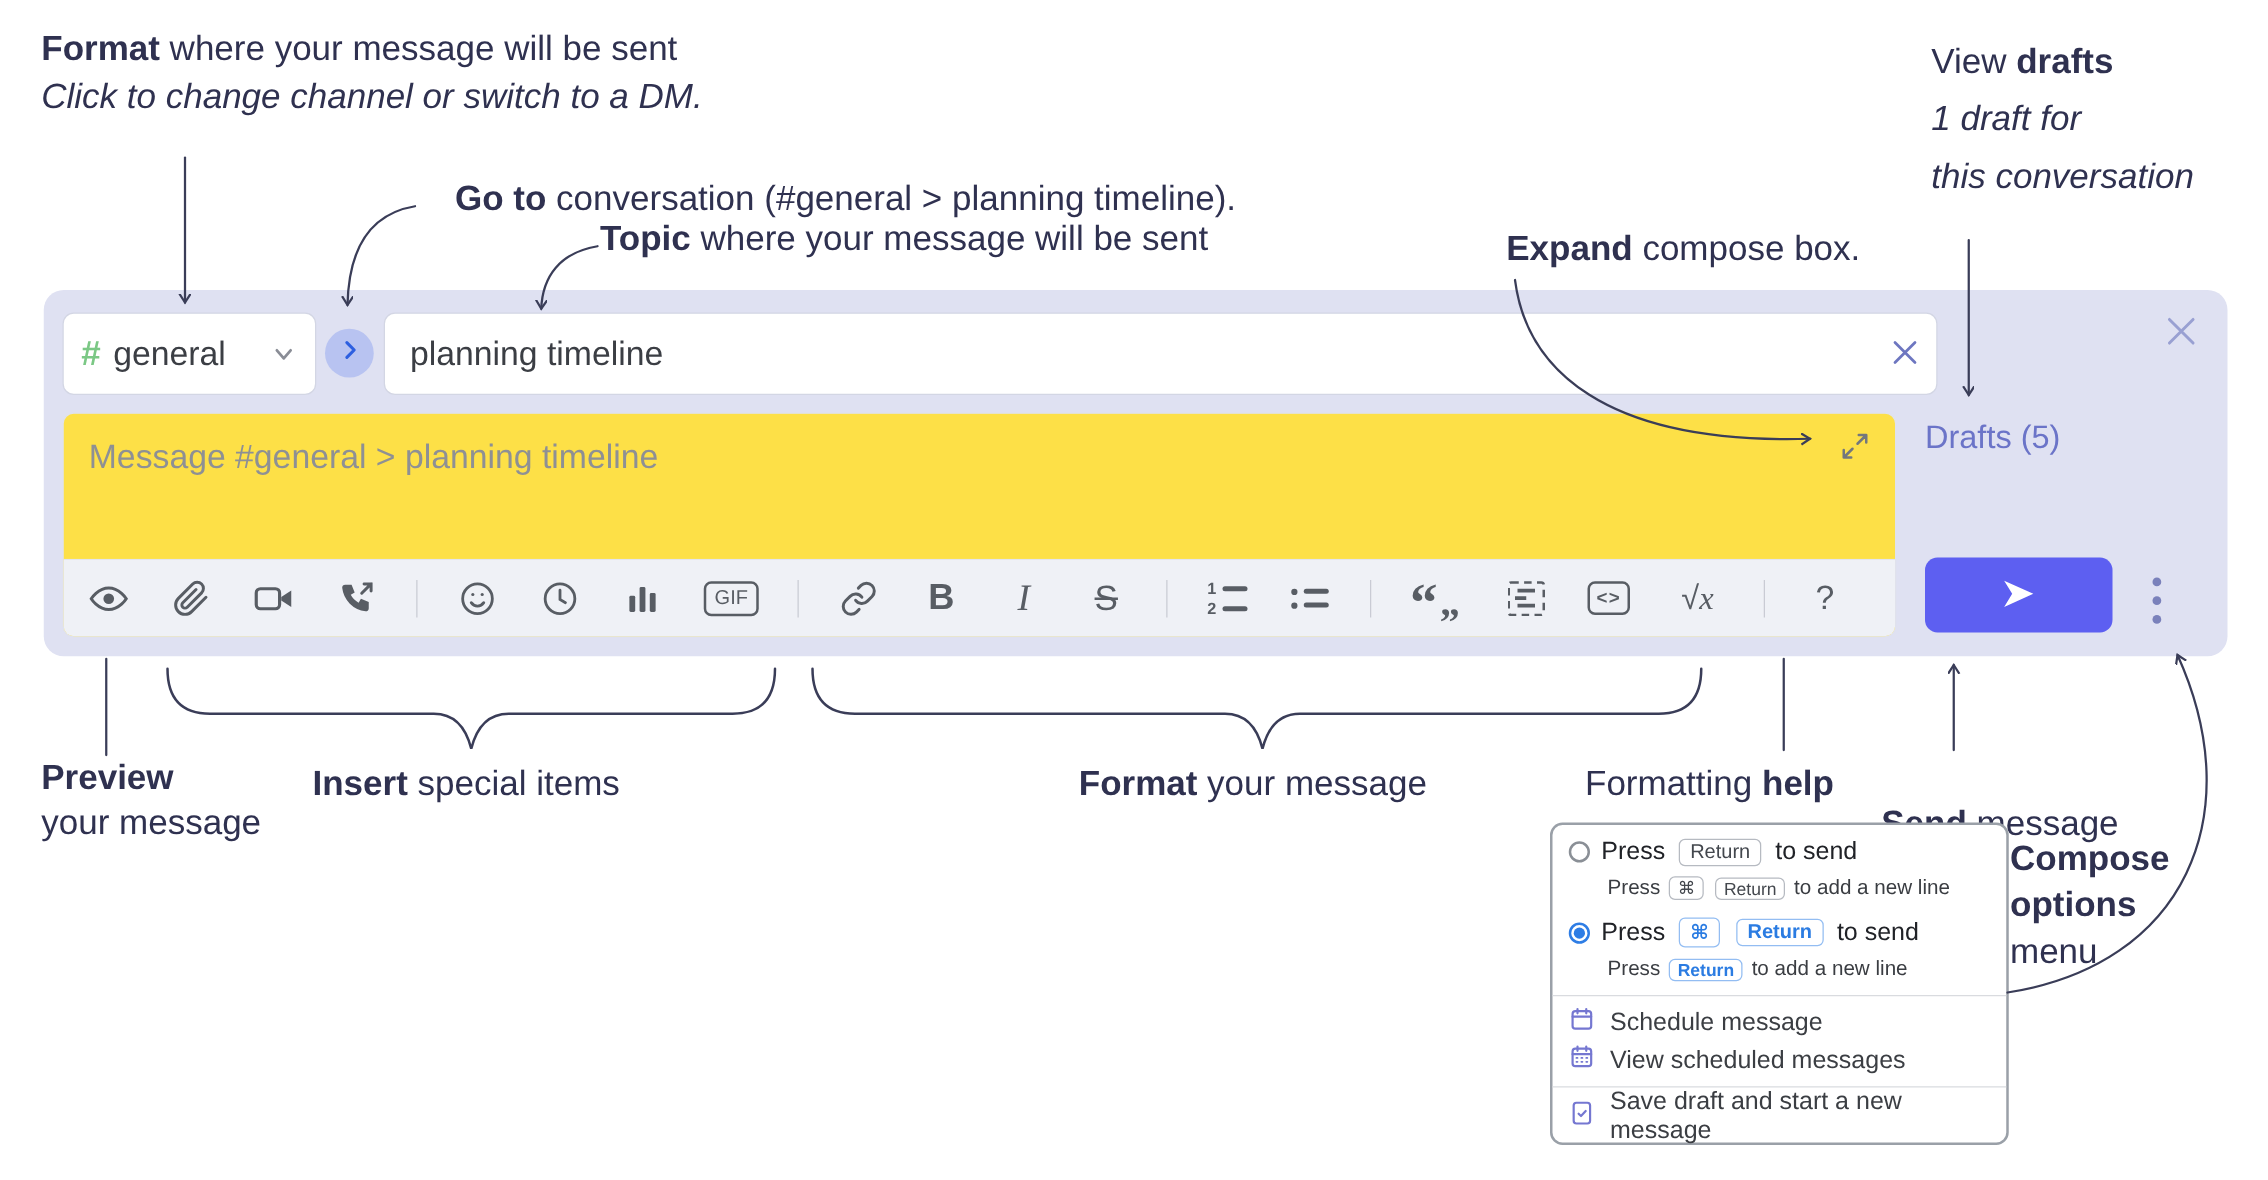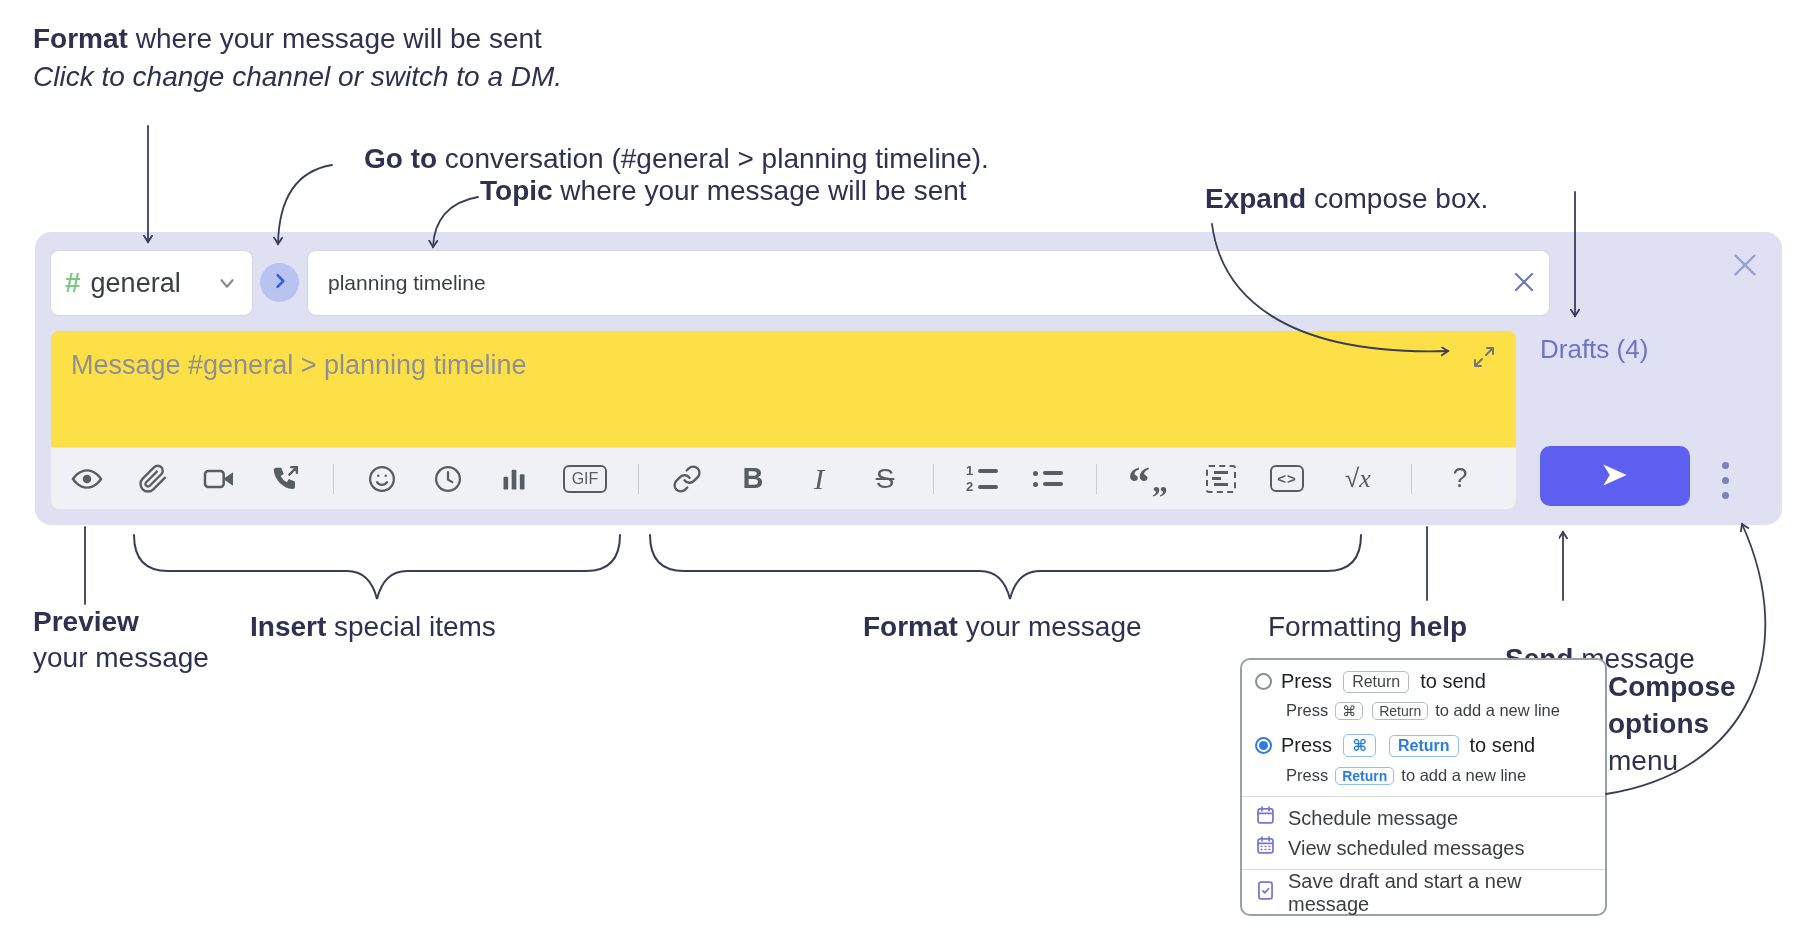--- a/index.html
+++ b/index.html
@@ -14,21 +14,21 @@
   #compose{position:absolute;left:35px;top:232px;width:1747px;height:293px;
            background:#dfe1f2;border-radius:16px;z-index:1;}
   .white-field{position:absolute;background:#ffffff;border:1px solid #d3d6e4;border-radius:9px;box-sizing:border-box;}
   #channel-pill{left:15px;top:18px;width:203px;height:66px;display:flex;align-items:center;padding:0 14px;cursor:pointer;}
   #channel-pill .hash{color:#7bc885;font-weight:700;font-size:28px;}
   #channel-pill .chname{margin-left:10px;font-size:27px;color:#3b3e44;}
   #channel-pill .chev{margin-left:auto;display:flex;}
   #goto-circle{position:absolute;left:225px;top:31px;width:39px;height:39px;border-radius:50%;
                background:#b8c3f1;display:flex;align-items:center;justify-content:center;cursor:pointer;}
   #topic-field{left:272px;top:18px;width:1243px;height:66px;display:flex;align-items:center;}
-  #topic-input{border:none;outline:none;flex:1;font-size:21px;color:#3b3e44;padding:0 20px;
+  #topic-input{border:none;outline:none;flex:1;font-size:27px;color:#3b3e44;padding:0 20px;
                font-family:inherit;background:transparent;}
   .xbtn{display:flex;align-items:center;justify-content:center;cursor:pointer;background:none;border:none;padding:0;}
   #topic-clear{margin-right:14px;}
   #compose-close{position:absolute;right:24px;top:20px;}
   #message-card{position:absolute;left:15px;top:98px;width:1467px;height:180px;background:#fde047;
                 border:1px solid #e0e2ec;border-radius:9px;box-sizing:border-box;}
   #message-input{position:absolute;left:6px;top:6px;width:1380px;height:40px;border:none;outline:none;
                  font-size:27px;color:#3b3e44;padding:8px 14px;font-family:inherit;background:transparent;}
   #message-input::placeholder{color:#8e9094;opacity:1;}
   #expand-btn{position:absolute;right:20px;top:14px;}
@@ -117,20 +117,25 @@
   </div>
 
   <div class="ann" style="left:480px;top:172px;">
     <b>Topic</b><span> where your message will be sent</span>
   </div>
 
   <div class="ann" style="left:1205px;top:180px;">
     <b>Expand</b><span> compose box.</span>
   </div>
 
+  <div class="ann" style="left:1545px;top:26px;line-height:46px;">
+    <div><span>View </span><b>drafts</b></div>
+    <div class="it">1 draft for</div>
+    <div class="it">this conversation</div>
+  </div>
 
   <div id="compose">
 
     <div id="channel-pill" class="white-field">
       <span class="hash">#</span>
       <span class="chname">general</span>
       <span class="chev">
         <svg width="22" height="22" viewBox="0 0 24 24">
             <polyline points="6,9 12,16 18,9" fill="none" stroke="#8a8d96" stroke-width="2.4" stroke-linecap="round" stroke-linejoin="round"></polyline>
           </svg>
@@ -284,21 +289,21 @@
         <span class="tbi wide">
           <span class="math-i"><span>√</span><span class="mx">x</span></span>
         </span>
         <span class="tbdiv"></span>
         <span class="tbi">
           <span class="txticon" style="font-size:27px;">?</span>
         </span>
       </div>
     </div>
 
-    <a id="drafts-link">Drafts (4)</a>
+    <a id="drafts-link">Drafts (5)</a>
 
     <button id="send-btn">
       <span>
         <svg width="28" height="28" viewBox="0 0 24 24">
             <polygon points="2,3 22,12 2,21 7.5,12" fill="#ffffff"></polygon>
           </svg>
       </span>
     </button>
 
     <button id="ellipsis-btn">

